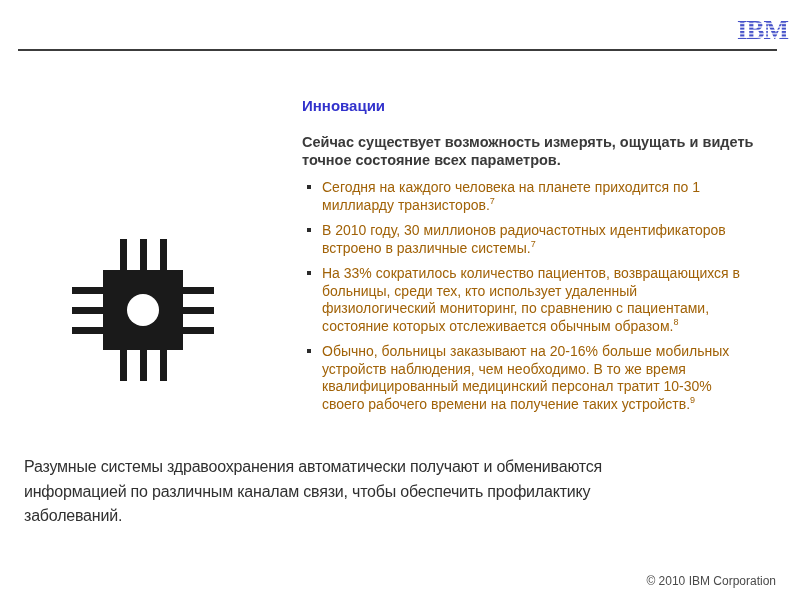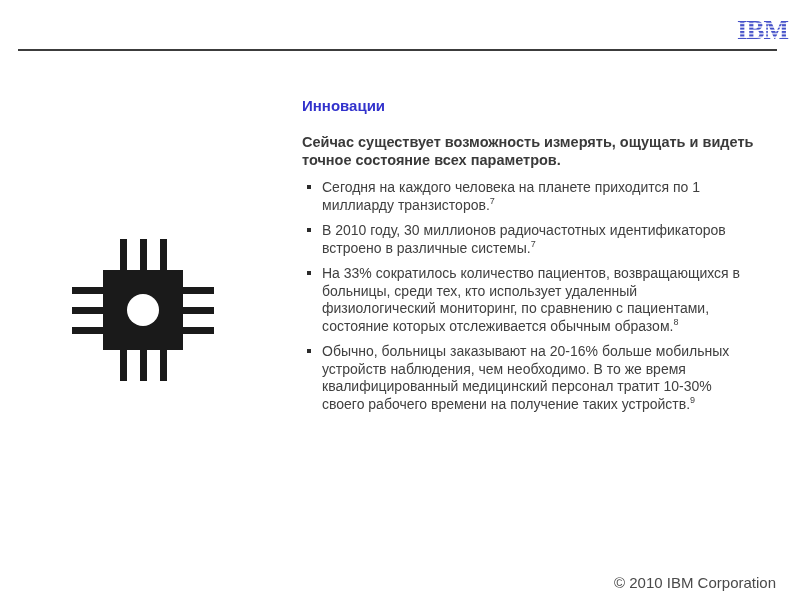--- a/index.html
+++ b/index.html
@@ -38,35 +38,35 @@
     font-size: 14.5px; font-weight: bold; color: #3a3a3a;
     line-height: 18px; margin-bottom: 10px; width: 460px;
   }
   .bullets { width: 448px; }
   .bullet { display: flex; margin-bottom: 8px; }
   .marker {
     flex: 0 0 auto; width: 4px; height: 4px; background: #2b2b2b;
     margin: 6px 11px 0 5px;
   }
   .btext {
-    font-size: 14px; line-height: 17.5px; color: #404040;
+    font-size: 14px; line-height: 17.5px; color: #a16207;
   }
   .btext sup { font-size: 9px; line-height: 0; }
 
   
   .summary {
     position: absolute; left: 24px; top: 455px; width: 600px;
     font-size: 16px; line-height: 24.5px; color: #303030;
     letter-spacing: -0.2px;
   }
 
   
   .copyright {
     position: absolute; right: 24px; top: 574px;
-    font-size: 15px; color: #4a4a4a;
+    font-size: 12px; color: #4a4a4a;
   }
 </style>
 </head>
 <body>
 
 <div class="slide">
 
 
   <div class="ibm-logo">
     <svg width="56" height="30" viewBox="0 0 56 30" aria-hidden="true">
@@ -124,16 +124,17 @@
         <span class="marker"></span>
         <p class="btext"><span>На 33% сократилось количество пациентов, возвращающихся в больницы, среди тех, кто использует удаленный физиологический мониторинг, по сравнению с пациентами, состояние которых отслеживается обычным образом.</span><sup>8</sup></p>
       </div>
       <div class="bullet">
         <span class="marker"></span>
         <p class="btext"><span>Обычно, больницы заказывают на 20-16% больше мобильных устройств наблюдения, чем необходимо. В то же время квалифицированный медицинский персонал тратит 10-30% своего рабочего времени на получение таких устройств.</span><sup>9</sup></p>
       </div>
     </div>
   </div>
 
+  <div class="summary">Разумные системы здравоохранения автоматически получают и обмениваются информацией по различным каналам связи, чтобы обеспечить профилактику заболеваний.</div>
 
   <div class="copyright">© 2010 IBM Corporation</div>
 
 </div>
 
 </body></html>

